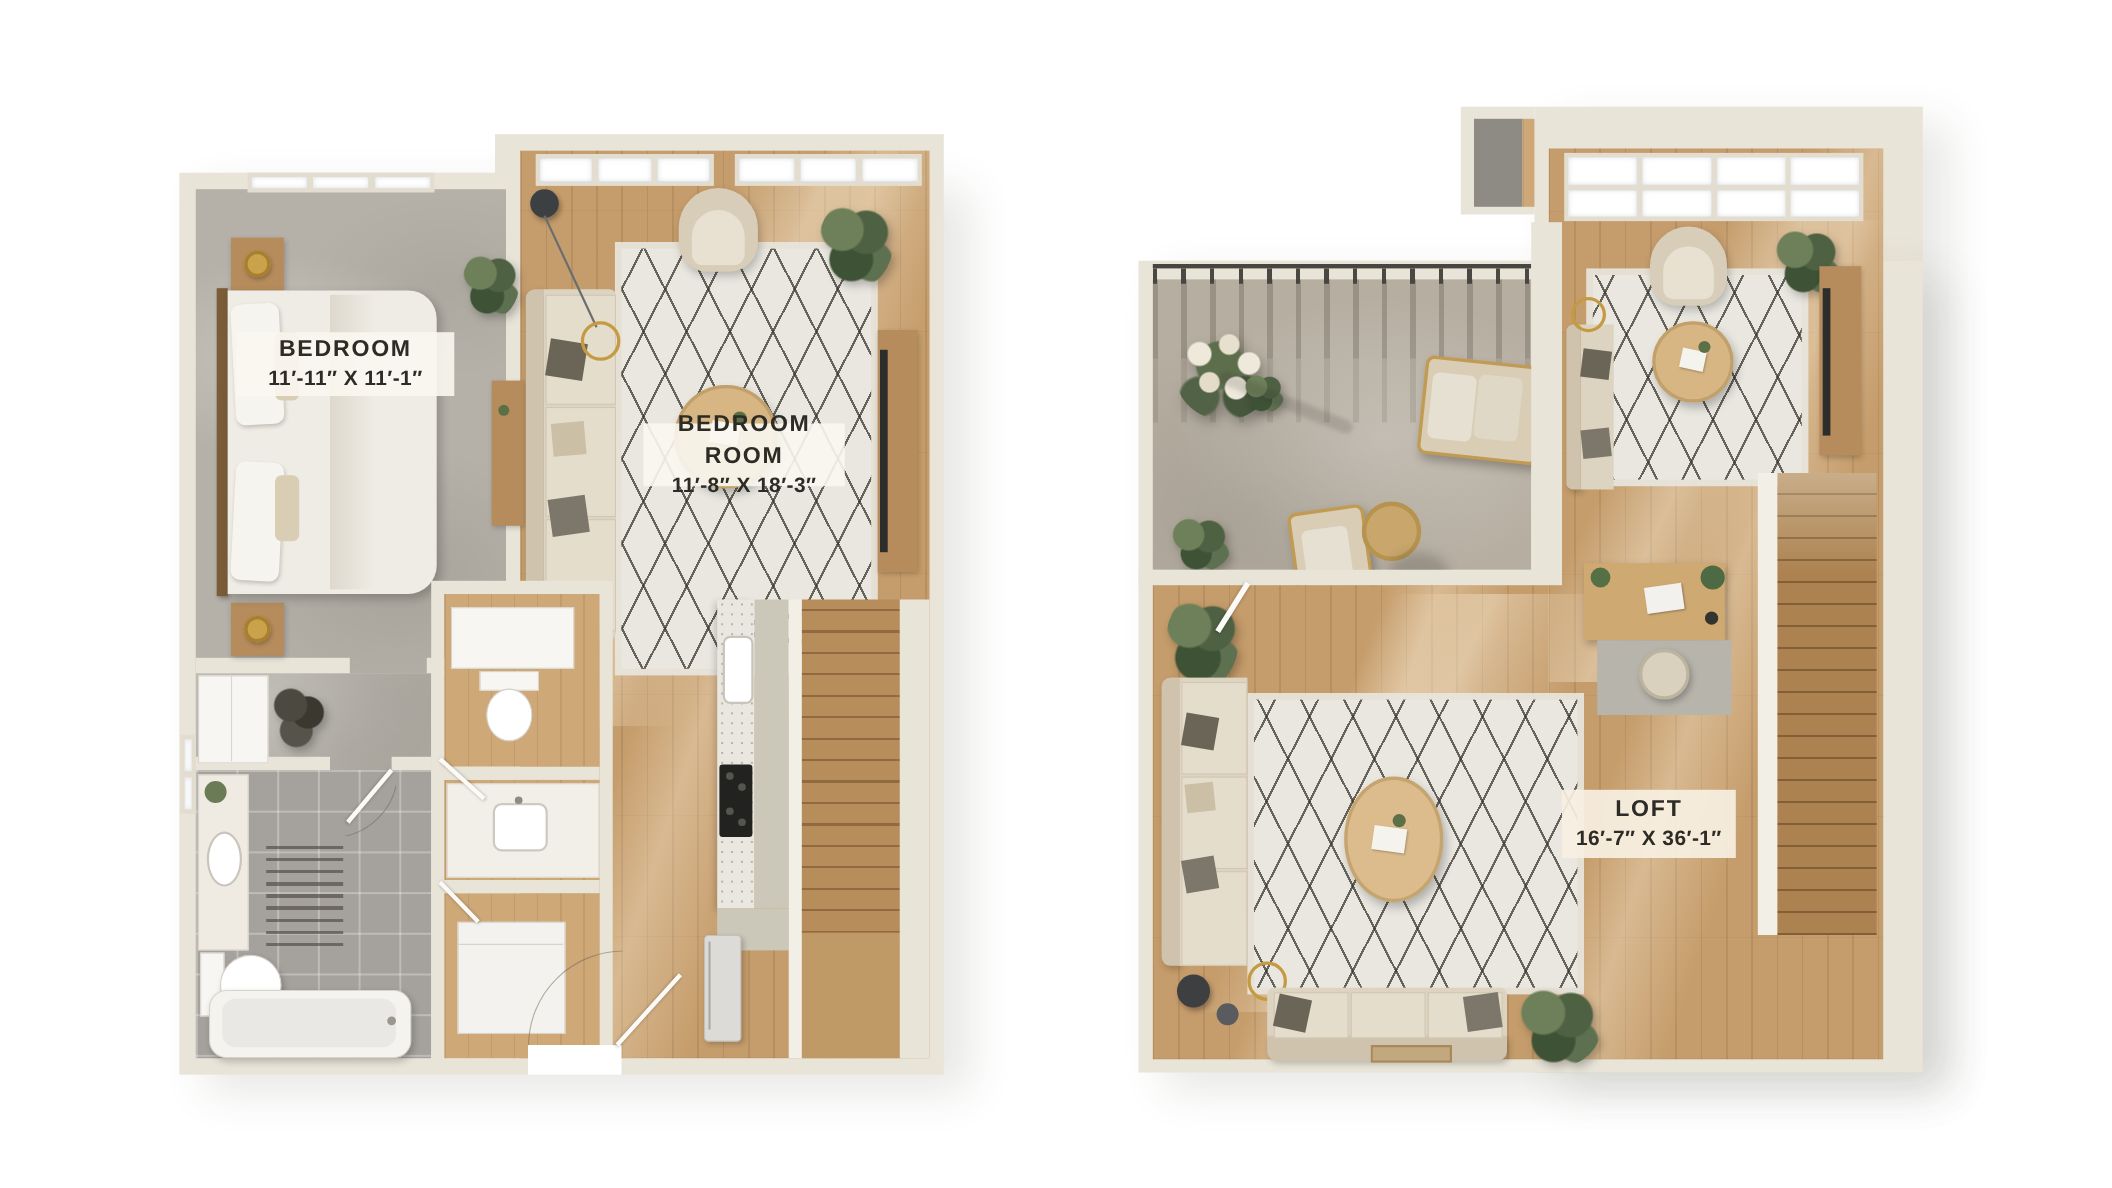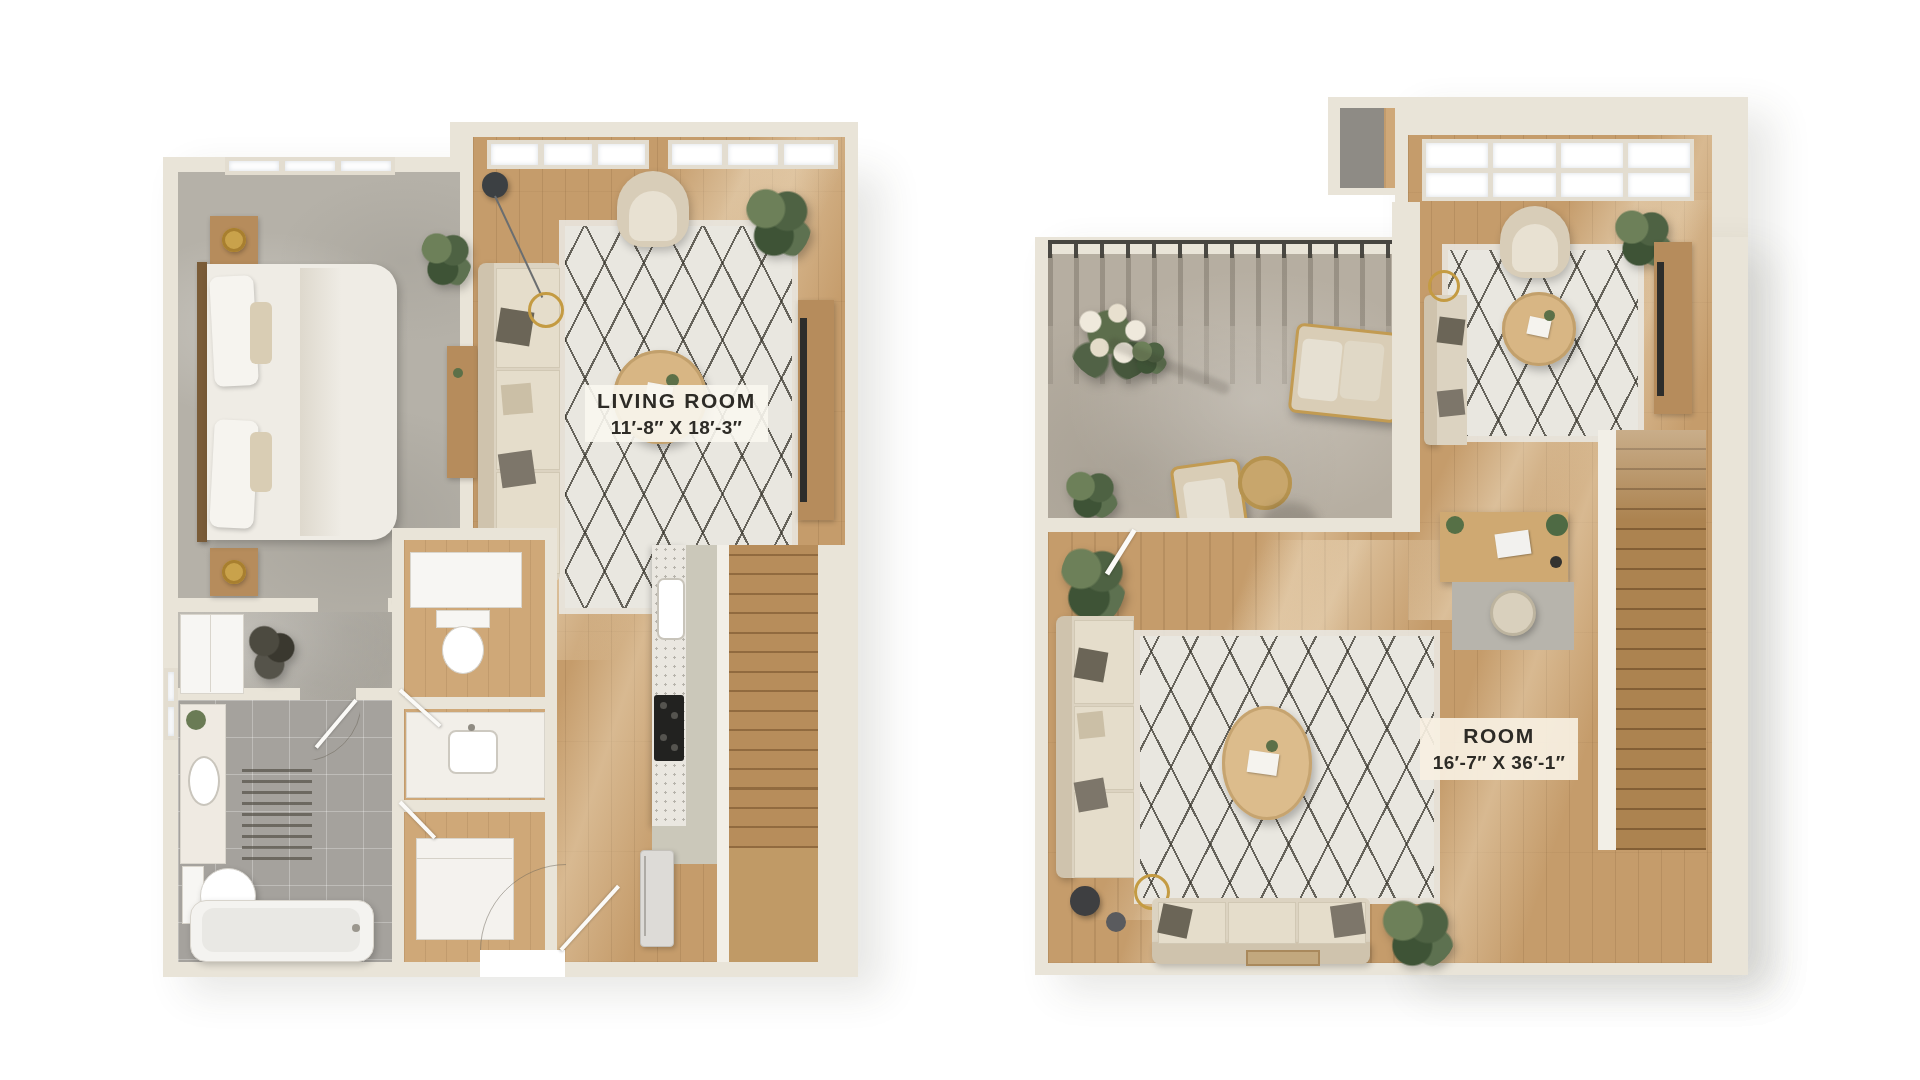--- a/index.html
+++ b/index.html
@@ -132,20 +132,24 @@
     <div class="abs" style="left:207px;top:264px;width:190px;height:276px;background:#efece5;border-radius:0 26px 26px 0;box-shadow:3px 4px 9px rgba(0,0,0,.2);"></div>
     <div class="abs" style="left:300px;top:268px;width:92px;height:268px;background:linear-gradient(90deg, rgba(190,180,160,.35), rgba(255,255,255,0) 45%);border-radius:0 24px 24px 0;"></div>
     <div class="abs" style="left:212px;top:276px;width:44px;height:110px;background:#f6f4ef;border-radius:9px;transform:rotate(-3deg);box-shadow:1px 2px 4px rgba(0,0,0,.2);"></div>
     <div class="abs" style="left:212px;top:420px;width:44px;height:108px;background:#f6f4ef;border-radius:9px;transform:rotate(3deg);box-shadow:1px 2px 4px rgba(0,0,0,.2);"></div>
     <div class="abs" style="left:250px;top:302px;width:22px;height:62px;background:#d9cdb4;border-radius:6px;"></div>
     <div class="abs" style="left:250px;top:432px;width:22px;height:60px;background:#d9cdb4;border-radius:6px;"></div>
     <div class="abs plant" style="left:420px;top:226px;width:52px;height:64px;"></div>
     <div class="abs woodfurn" style="left:447px;top:346px;width:30px;height:132px;"></div>
     <div class="abs circle" style="left:453px;top:368px;width:10px;height:10px;background:#5c7048;"></div>
 
+    <div class="abs plabel" style="left:215px;top:302px;width:198px;height:58px;">
+      <span class="l1">BEDROOM</span>
+      <span class="l2">11′-11″ X 11′-1″</span>
+    </div>
 
     <div class="abs rug" style="left:565px;top:226px;width:227px;height:382px;"></div>
     <div class="abs sofaBack" style="left:478px;top:263px;width:16px;height:318px;border-radius:8px 0 0 8px;box-shadow:2px 3px 7px rgba(0,0,0,.22);"></div>
     <div class="abs sofaBase" style="left:494px;top:263px;width:66px;height:318px;border-radius:0 6px 6px 0;"></div>
     <div class="abs cushion" style="left:496px;top:268px;width:62px;height:98px;"></div>
     <div class="abs cushion" style="left:496px;top:370px;width:62px;height:98px;"></div>
     <div class="abs cushion" style="left:496px;top:472px;width:62px;height:100px;"></div>
     <div class="abs pillowD" style="left:498px;top:310px;width:34px;height:34px;transform:rotate(9deg);"></div>
     <div class="abs pillowL" style="left:502px;top:384px;width:30px;height:30px;transform:rotate(-5deg);"></div>
     <div class="abs pillowD2" style="left:500px;top:452px;width:34px;height:34px;transform:rotate(-8deg);"></div>
@@ -155,21 +159,21 @@
     <div class="abs" style="left:617px;top:171px;width:72px;height:76px;background:#d8cdb8;border-radius:36px 36px 26px 26px;box-shadow:2px 4px 8px rgba(0,0,0,.22);"></div>
     <div class="abs" style="left:629px;top:191px;width:48px;height:50px;background:#e8e1d2;border-radius:24px 24px 10px 10px;"></div>
     <div class="abs circle" style="left:613px;top:350px;width:94px;height:94px;background:#d8b684;box-shadow:inset 0 0 0 3px #c2a06c, 3px 5px 9px rgba(0,0,0,.25);"></div>
     <div class="abs" style="left:646px;top:384px;width:26px;height:20px;background:#f5f3ee;transform:rotate(10deg);box-shadow:1px 1px 2px rgba(0,0,0,.25);"></div>
     <div class="abs circle" style="left:666px;top:374px;width:13px;height:13px;background:#5c7048;"></div>
     <div class="abs woodfurn" style="left:798px;top:300px;width:36px;height:220px;"></div>
     <div class="abs" style="left:800px;top:318px;width:7px;height:184px;background:#2d2d2b;"></div>
     <div class="abs plant" style="left:744px;top:180px;width:68px;height:82px;"></div>
 
     <div class="abs plabel" style="left:585px;top:385px;width:183px;height:57px;">
-      <span class="l1">LIVING ROOM</span>
+      <span class="l1">BEDROOM ROOM</span>
       <span class="l2">11′-8″ X 18′-3″</span>
     </div>
 
     <div class="abs fixture" style="left:180px;top:614px;width:62px;height:78px;"></div>
     <div class="abs" style="left:210px;top:614px;width:1px;height:78px;background:#d9d5cc;"></div>
     <div class="abs plant" style="left:246px;top:618px;width:52px;height:66px;background:
       radial-gradient(circle at 35% 35%, #4c4a40 0 26%, transparent 29%),
       radial-gradient(circle at 65% 45%, #3a382f 0 28%, transparent 31%),
       radial-gradient(circle at 45% 70%, #55534a 0 26%, transparent 29%);"></div>
 
@@ -318,21 +322,21 @@
 
     <div class="abs" style="left:1440px;top:512px;width:128px;height:70px;background:#cfa972;box-shadow:2px 3px 7px rgba(0,0,0,.25);"></div>
     <div class="abs" style="left:1496px;top:532px;width:34px;height:24px;background:#f2f1ee;transform:rotate(-8deg);box-shadow:1px 1px 2px rgba(0,0,0,.3);"></div>
     <div class="abs circle" style="left:1446px;top:516px;width:18px;height:18px;background:#567046;"></div>
     <div class="abs circle" style="left:1546px;top:514px;width:22px;height:22px;background:#4e6a44;"></div>
     <div class="abs circle" style="left:1550px;top:556px;width:12px;height:12px;background:#333330;"></div>
     <div class="abs" style="left:1452px;top:582px;width:122px;height:68px;background:#b7b4ac;"></div>
     <div class="abs circle" style="left:1490px;top:590px;width:40px;height:40px;background:#d9d0bd;border:3px solid #bdb49f;box-shadow:2px 3px 6px rgba(0,0,0,.25);"></div>
 
     <div class="abs plabel" style="left:1420px;top:718px;width:158px;height:62px;background:rgba(247,240,226,.92);">
-      <span class="l1">ROOM</span>
+      <span class="l1">LOFT</span>
       <span class="l2">16′-7″ X 36′-1″</span>
     </div>
 
     <div class="abs wallw" style="left:1598px;top:430px;width:18px;height:420px;"></div>
     <div class="abs stairR" style="left:1616px;top:430px;width:90px;height:420px;"></div>
     <div class="abs" style="left:1616px;top:430px;width:90px;height:90px;background:linear-gradient(rgba(255,252,245,.35), rgba(255,252,245,0));"></div>
   </section>
 
 </div>
 

